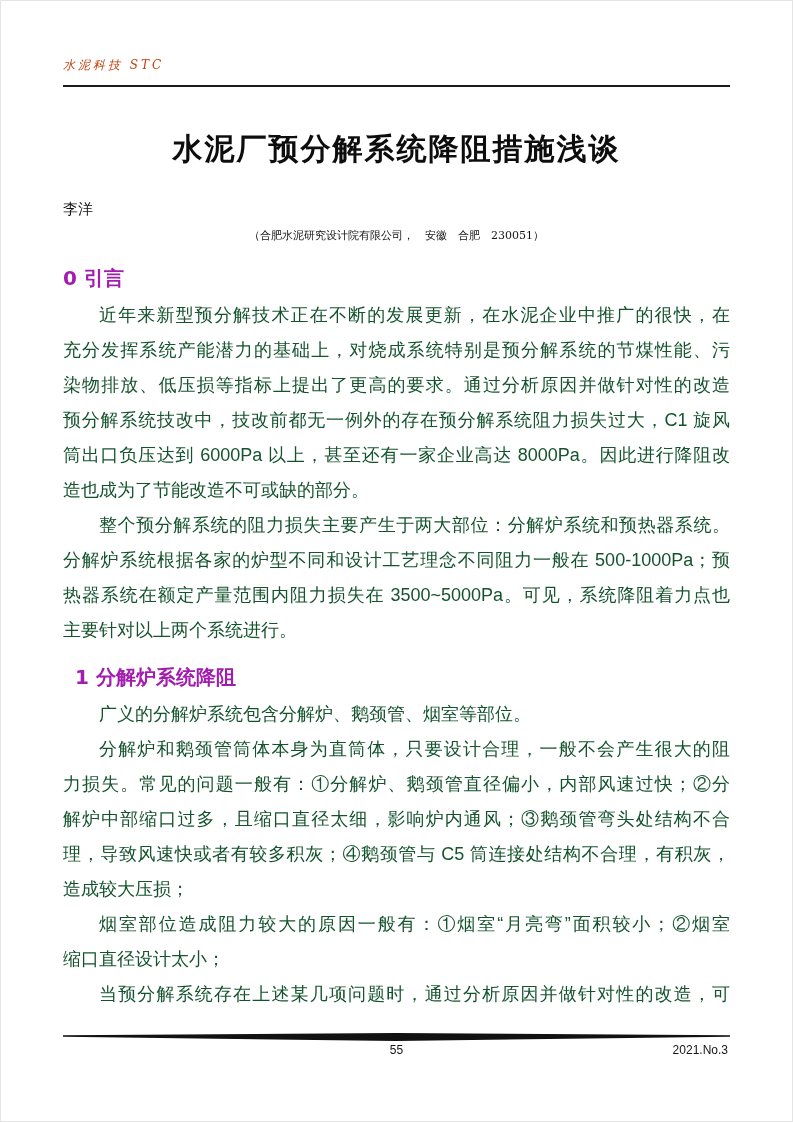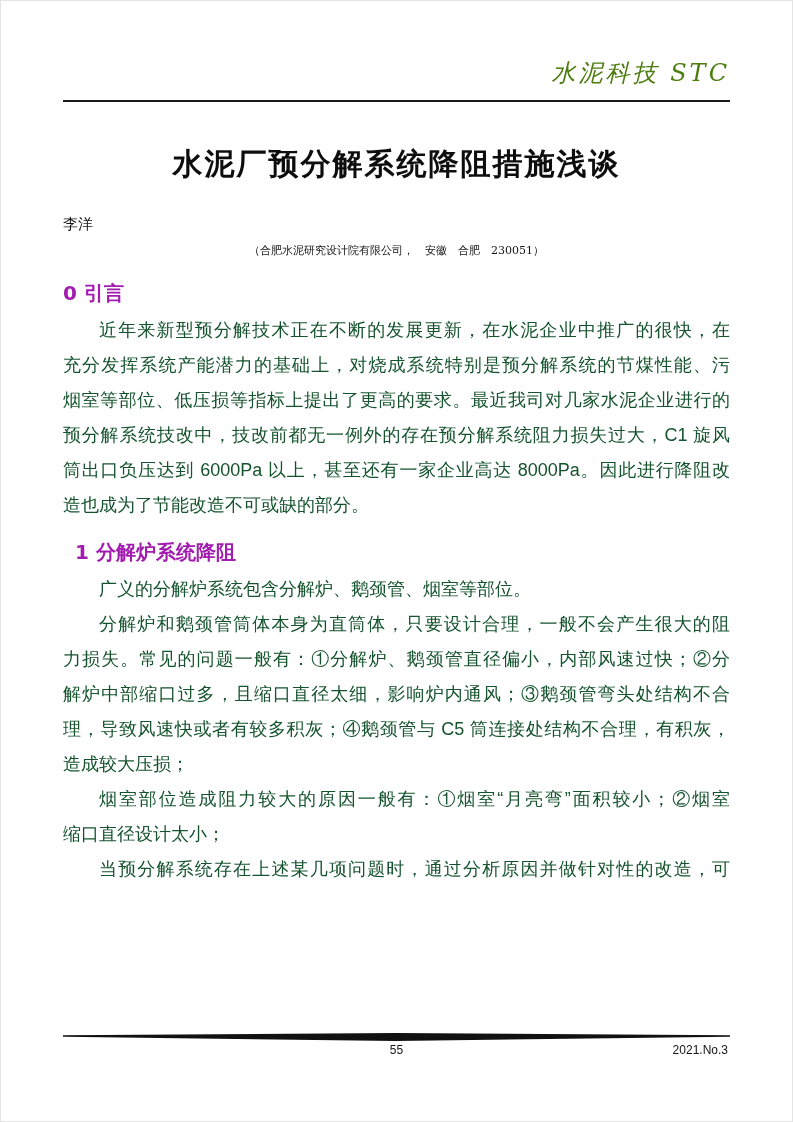--- a/index.html
+++ b/index.html
@@ -11,26 +11,26 @@
     margin: 0 auto;
     padding: 46px 62px 0 62px;
     background: #ffffff;
     border: 1px solid #e4e4e4;
     overflow: hidden;
     color: #141414;
     font-family: "Liberation Sans", sans-serif;
   }
   .journal-header {
     margin-top: 10px;
-    text-align: right;
+    text-align: left;
     font-family: "DejaVu Serif", serif;
     font-style: italic;
-    font-size: 24px;
+    font-size: 12px;
     letter-spacing: 3px;
-    color: #4d7c0f;
+    color: #c2410c;
   }
   .header-rule {
     height: 2px;
     background: #1a1a1a;
     margin-top: 11px;
   }
   .article-title {
     margin-top: 42px;
     text-align: center;
     font-family: "DejaVu Sans", sans-serif;
@@ -95,26 +95,32 @@
 
   <div class="article-title">水泥厂预分解系统降阻措施浅谈</div>
   <div class="author">李洋</div>
   <div class="affiliation">（合肥水泥研究设计院有限公司，　安徽　合肥　230051）</div>
 
   <div class="section-heading">0 引言</div>
 
   <div class="para">
     <div class="line first">近年来新型预分解技术正在不断的发展更新，在水泥企业中推广的很快，在</div>
     <div class="line">充分发挥系统产能潜力的基础上，对烧成系统特别是预分解系统的节煤性能、污</div>
-    <div class="line">烟室等部位、低压损等指标上提出了更高的要求。最近我司对几家水泥企业进行的</div>
+    <div class="line">染物排放、低压损等指标上提出了更高的要求。通过分析原因并做针对性的改造</div>
     <div class="line">预分解系统技改中，技改前都无一例外的存在预分解系统阻力损失过大，C1 旋风</div>
     <div class="line">筒出口负压达到 6000Pa 以上，甚至还有一家企业高达 8000Pa。因此进行降阻改</div>
     <div class="line end">造也成为了节能改造不可或缺的部分。</div>
   </div>
 
+  <div class="para">
+    <div class="line first">整个预分解系统的阻力损失主要产生于两大部位：分解炉系统和预热器系统。</div>
+    <div class="line">分解炉系统根据各家的炉型不同和设计工艺理念不同阻力一般在 500-1000Pa；预</div>
+    <div class="line">热器系统在额定产量范围内阻力损失在 3500~5000Pa。可见，系统降阻着力点也</div>
+    <div class="line end">主要针对以上两个系统进行。</div>
+  </div>
 
   <div class="section-heading second">1 分解炉系统降阻</div>
 
   <div class="para">
     <div class="line first end">广义的分解炉系统包含分解炉、鹅颈管、烟室等部位。</div>
   </div>
 
   <div class="para">
     <div class="line first">分解炉和鹅颈管筒体本身为直筒体，只要设计合理，一般不会产生很大的阻</div>
     <div class="line">力损失。常见的问题一般有：①分解炉、鹅颈管直径偏小，内部风速过快；②分</div>

